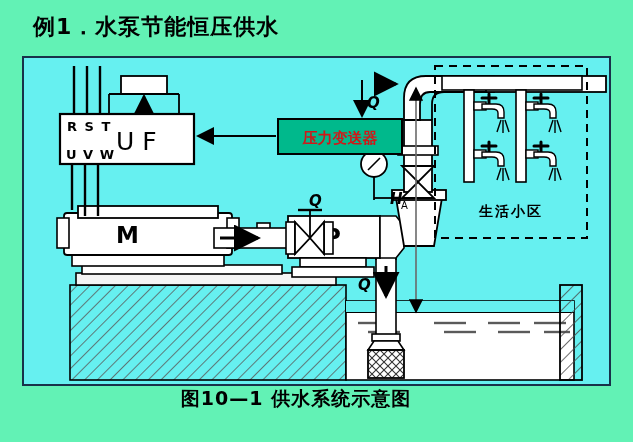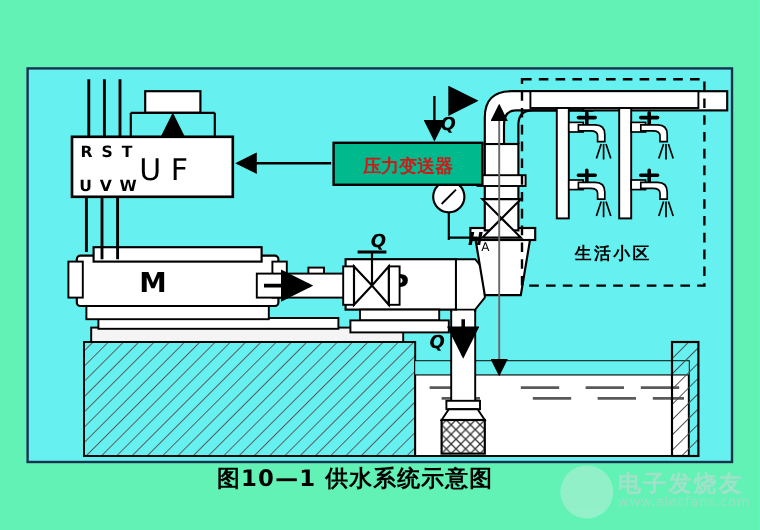--- a/index.html
+++ b/index.html
@@ -41,20 +41,21 @@
     position:absolute;left:0;top:0;width:44px;height:44px;border-radius:50%;
     background:#d9efe6;opacity:.75;
   }
   text{font-family:"DejaVu Sans","Liberation Sans",sans-serif;}
 </style>
 </head>
 <body>
 
 <div id="root">
 
+  <div class="title">例1．水泵节能恒压供水</div>
 
   <div class="panel">
     <svg class="diagram" viewBox="0 0 589 330">
       <defs>
         <pattern id="groundHatch" width="9" height="9" patternUnits="userSpaceOnUse" patternTransform="rotate(45)">
           <line x1="0" y1="0" x2="0" y2="9" stroke="#5a5a5a" stroke-width="1.6"></line>
         </pattern>
         <pattern id="wallHatch" width="9" height="9" patternUnits="userSpaceOnUse" patternTransform="rotate(45)">
           <line x1="0" y1="0" x2="0" y2="9" stroke="#4a4a4a" stroke-width="1.6"></line>
         </pattern>
@@ -295,19 +296,14 @@
         </g>
 
         <text x="487" y="158" font-size="14" font-weight="bold" fill="#000" text-anchor="middle" letter-spacing="2">生活小区</text>
       </g>
 
     </svg>
   </div>
 
   <div class="caption">图10—1  供水系统示意图</div>
 
-  <div class="wm">
-    <div class="wm-circle"></div>
-    <div class="wm-text">电子发烧友</div>
-    <div class="wm-url">www.elecfans.com</div>
-  </div>
 
 </div>
 
 </body></html>

